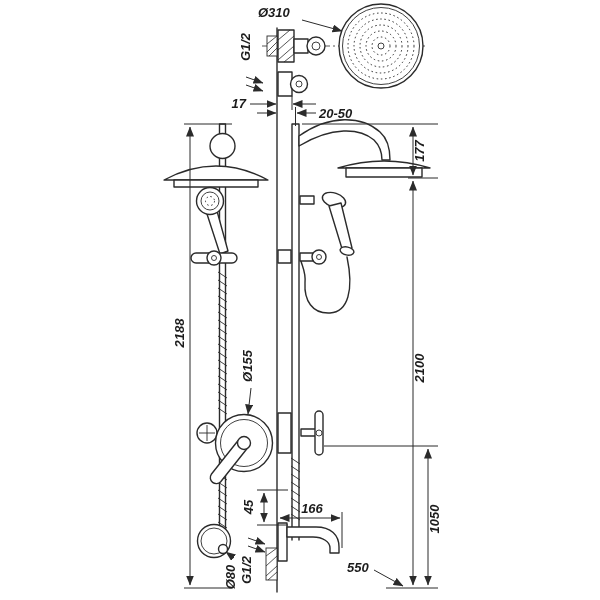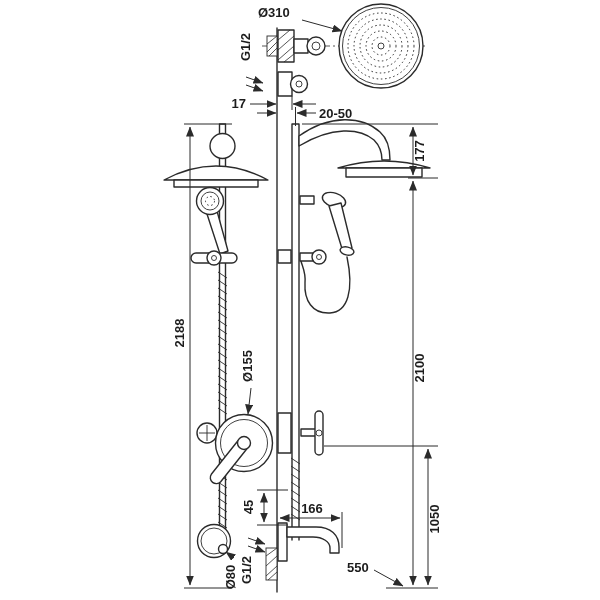--- a/index.html
+++ b/index.html
@@ -1,17 +1,17 @@
 <!DOCTYPE html>
 <html><head>
 <meta charset="utf-8">
 <style>
   html,body{margin:0;padding:0;background:#ffffff;}
   .stage{width:600px;height:600px;position:relative;background:#fff;
-         font-family:"Liberation Sans",sans-serif;overflow:hidden;}
+         font-family:"Liberation Sans",sans-serif;overflow:hidden;font-style:italic;}
   svg{display:block;}
   .ln{stroke:#2b2b2b;stroke-width:1.4;fill:none;stroke-linecap:round;stroke-linejoin:round;}
   .thin{stroke:#2b2b2b;stroke-width:0.9;fill:none;}
   .wht{fill:#ffffff;}
   .dim{stroke:#2b2b2b;stroke-width:1;fill:none;}
   .cl{stroke:#2b2b2b;stroke-width:0.8;fill:none;stroke-dasharray:11 3 2 3;}
   .dot{stroke:#2b2b2b;stroke-width:1;fill:none;stroke-dasharray:1.5 2.7;}
   .hatch{stroke:#2b2b2b;stroke-width:0.8;fill:none;}
   text.dimtxt{font-size:13px;font-weight:700;fill:#1c1c1c;
               font-family:"Liberation Sans",sans-serif;}

